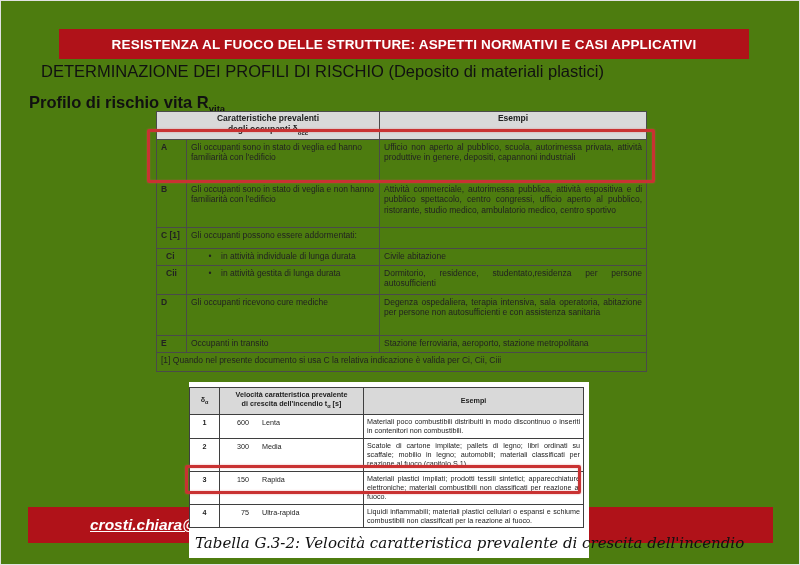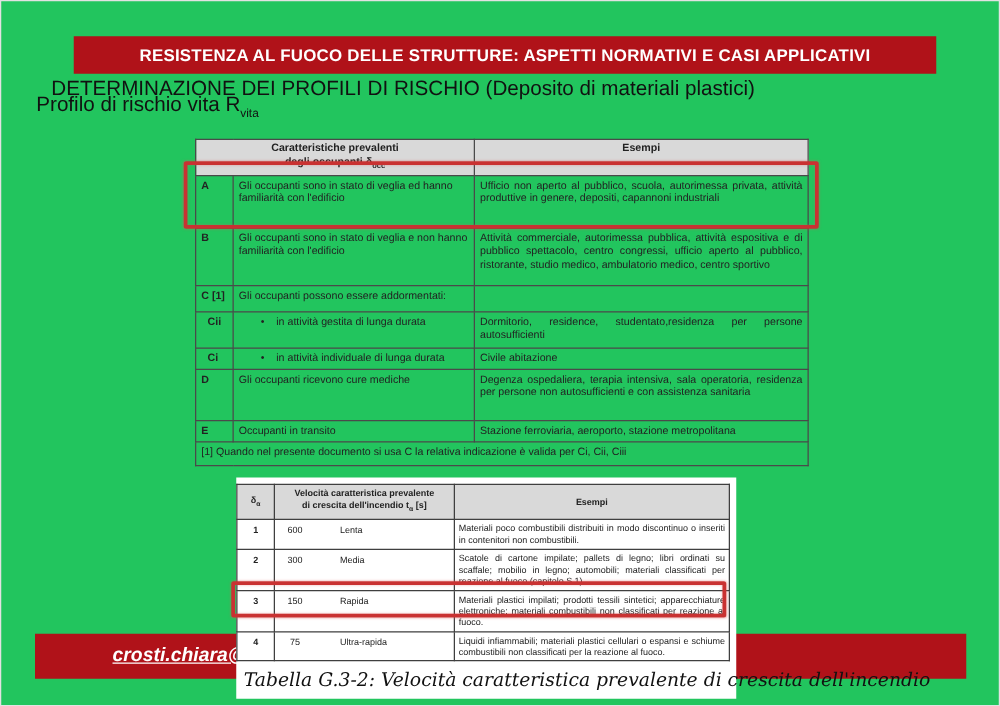--- a/index.html
+++ b/index.html
@@ -1,26 +1,26 @@
 <!DOCTYPE html>
 <html><head>
 <meta charset="utf-8">
 <style>
   html,body{margin:0;padding:0;background:#fff;}
-  .slide{position:relative;width:800px;height:565px;background:#22c55e;overflow:hidden;
+  .slide{position:relative;width:800px;height:565px;background:#4d7c0f;overflow:hidden;
          font-family:"Liberation Sans",sans-serif;box-sizing:border-box;border:1px solid #e2e2e2;}
 
   
   .banner{position:absolute;left:58px;top:28px;width:690px;height:30px;background:#b01219;
           display:flex;align-items:center;justify-content:center;}
   .banner span{color:#ffffff;font-weight:bold;font-size:13.5px;letter-spacing:.2px;white-space:nowrap;}
 
   
   .title1{position:absolute;left:40px;top:61px;font-size:16.5px;font-weight:normal;color:#111;white-space:nowrap;}
-  .title2{position:absolute;left:28px;top:74px;font-size:16.5px;font-weight:normal;color:#111;text-align:center;}
+  .title2{position:absolute;left:28px;top:92px;font-size:16.5px;font-weight:bold;color:#111;text-align:center;}
   .title2 sub{font-size:9.5px;}
 
   
   table{border-collapse:collapse;}
   .t1{position:absolute;left:155px;top:110px;width:490px;table-layout:fixed;
       font-size:8.5px;line-height:10.5px;color:#222;}
   .t1 th,.t1 td{border:1px solid #4a4a4a;vertical-align:top;padding:2px 4px;}
   .t1 thead th{background:#d9d9d9;font-weight:bold;text-align:center;padding:1px 2px;}
   .t1 sub{font-size:6px;}
   .t1 .lbl{font-weight:bold;padding-left:4px;}
@@ -48,21 +48,21 @@
 
   
   .t2box{position:absolute;left:188px;top:381px;width:400px;background:#ffffff;z-index:3;
          padding:5px 0 6px 0;}
   .t2{width:394px;table-layout:fixed;font-size:7.2px;line-height:9.3px;color:#222;}
   .t2 th,.t2 td{border:1px solid #3f3f3f;vertical-align:top;padding:2px 3px;}
   .t2 thead th{background:#d9d9d9;font-weight:bold;text-align:center;vertical-align:middle;}
   .t2 sub{font-size:5.5px;}
   .t2 .c-num{text-align:center;font-weight:bold;padding-top:3px;}
   .t2 .c-spd{padding-top:3px;}
-  .t2 .spd-num{display:inline-block;width:26px;text-align:center;margin-right:23px;}
+  .t2 .spd-num{display:inline-block;width:26px;text-align:right;margin-right:13px;}
   .t2 .ex{text-align:justify;}
   .g-hd{height:24px}.g-1{height:21px}.g-2{height:33px}.g-3{height:28px}.g-4{height:22px}
   .caption{margin:6px 0 0 6px;font-family:"DejaVu Serif",serif;font-style:italic;
            font-size:15px;color:#111;white-space:nowrap;}
 </style>
 </head>
 <body>
 
 <div class="slide">
 
@@ -97,34 +97,34 @@
       <tr class="h-b">
         <td class="lbl">B</td>
         <td class="desc">Gli occupanti sono in stato di veglia e non hanno familiarità con l'edificio</td>
         <td class="ex">Attività commerciale, autorimessa pubblica, attività espositiva e di pubblico spettacolo, centro congressi, ufficio aperto al pubblico, ristorante, studio medico, ambulatorio medico, centro sportivo</td>
       </tr>
       <tr class="h-c">
         <td class="lbl">C [1]</td>
         <td class="desc">Gli occupanti possono essere addormentati:</td>
         <td class="ex"></td>
       </tr>
+      <tr class="sub h-ci">
+        <td class="lbl">Ci</td>
+        <td class="desc"><span class="bullet">•</span><span>in attività individuale di lunga durata</span></td>
+        <td class="ex">Civile abitazione</td>
+      </tr>
       <tr class="sub h-cii">
         <td class="lbl">Cii</td>
         <td class="desc"><span class="bullet">•</span><span>in attività gestita di lunga durata</span></td>
         <td class="ex">Dormitorio, residence, studentato,residenza per persone autosufficienti</td>
       </tr>
-      <tr class="sub h-ci">
-        <td class="lbl">Ci</td>
-        <td class="desc"><span class="bullet">•</span><span>in attività individuale di lunga durata</span></td>
-        <td class="ex">Civile abitazione</td>
-      </tr>
       <tr class="h-d">
         <td class="lbl">D</td>
         <td class="desc">Gli occupanti ricevono cure mediche</td>
-        <td class="ex">Degenza ospedaliera, terapia intensiva, sala operatoria, residenza per persone non autosufficienti e con assistenza sanitaria</td>
+        <td class="ex">Degenza ospedaliera, terapia intensiva, sala operatoria, abitazione per persone non autosufficienti e con assistenza sanitaria</td>
       </tr>
       <tr class="h-e">
         <td class="lbl">E</td>
         <td class="desc">Occupanti in transito</td>
         <td class="ex">Stazione ferroviaria, aeroporto, stazione metropolitana</td>
       </tr>
       <tr class="h-fn">
         <td colspan="3">[1] Quando nel presente documento si usa C la relativa indicazione è valida per Ci, Cii, Ciii</td>
       </tr>
     </tbody>

